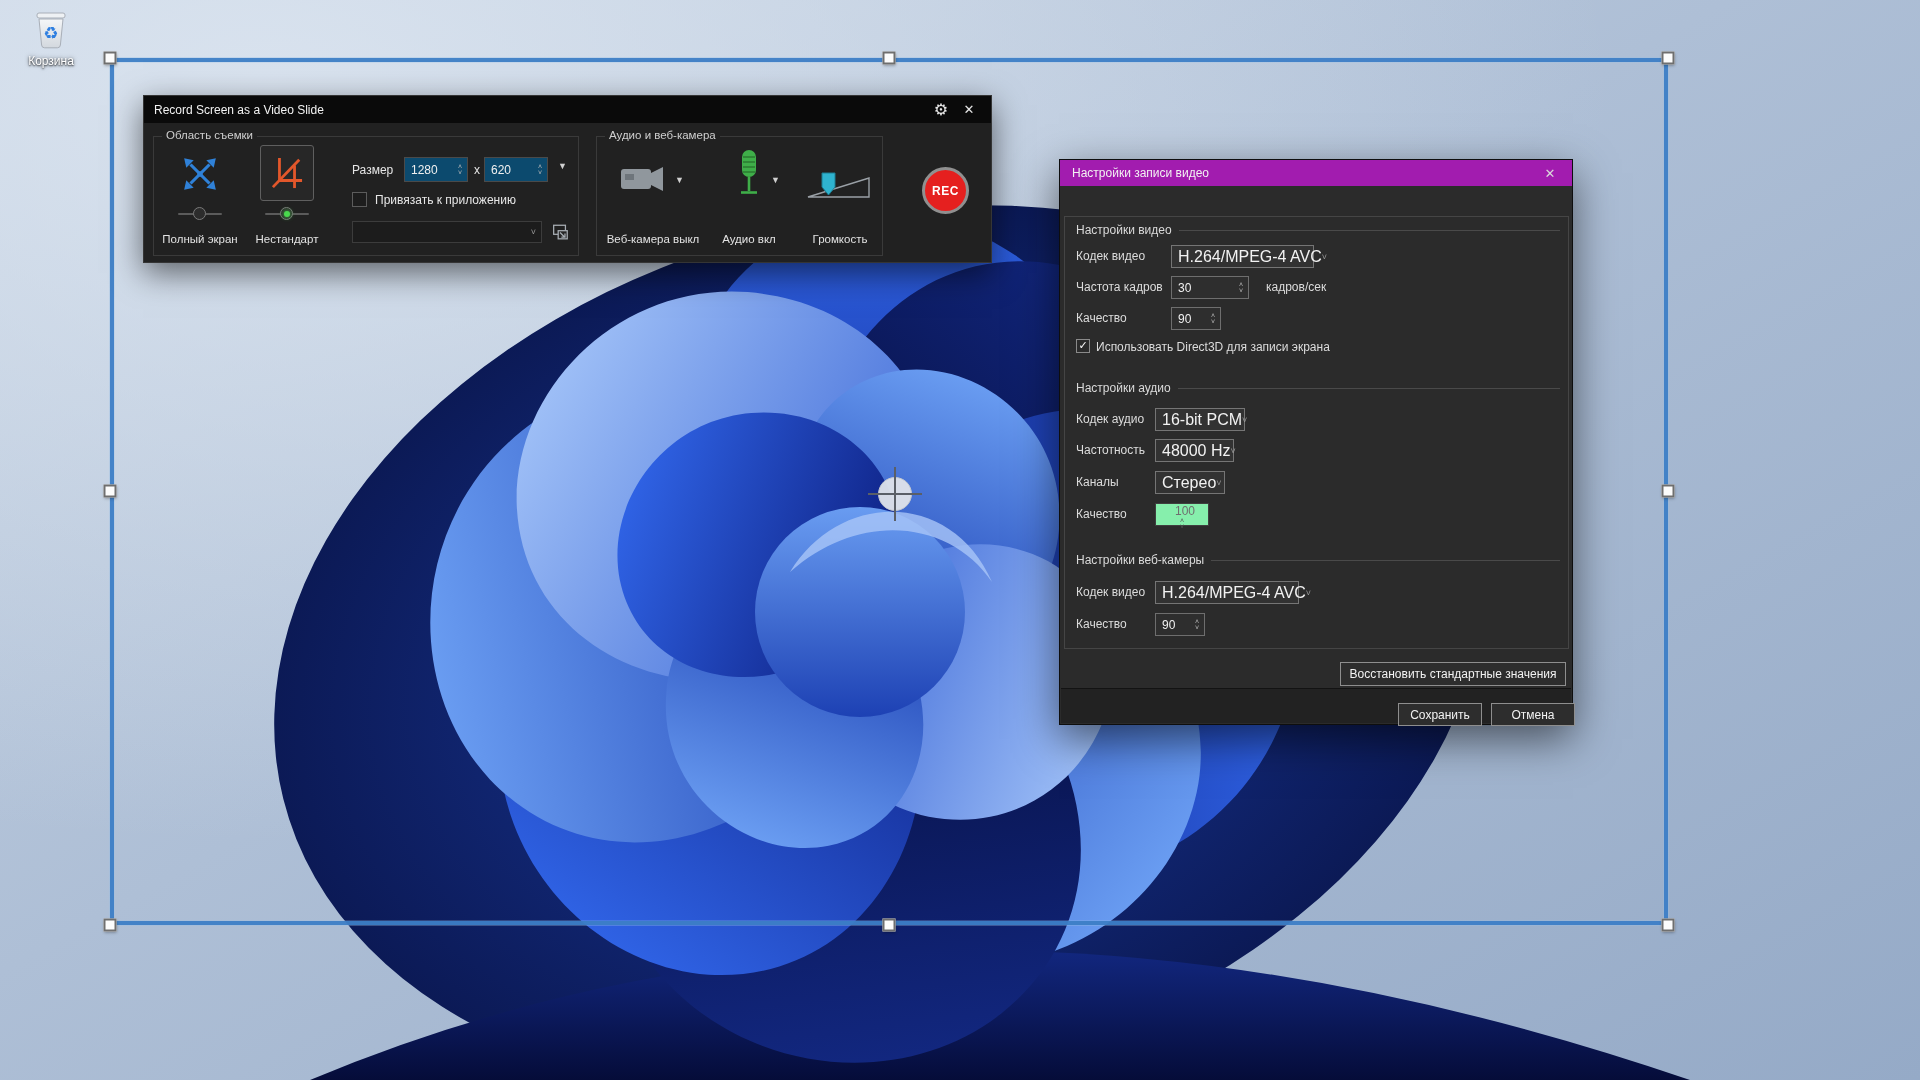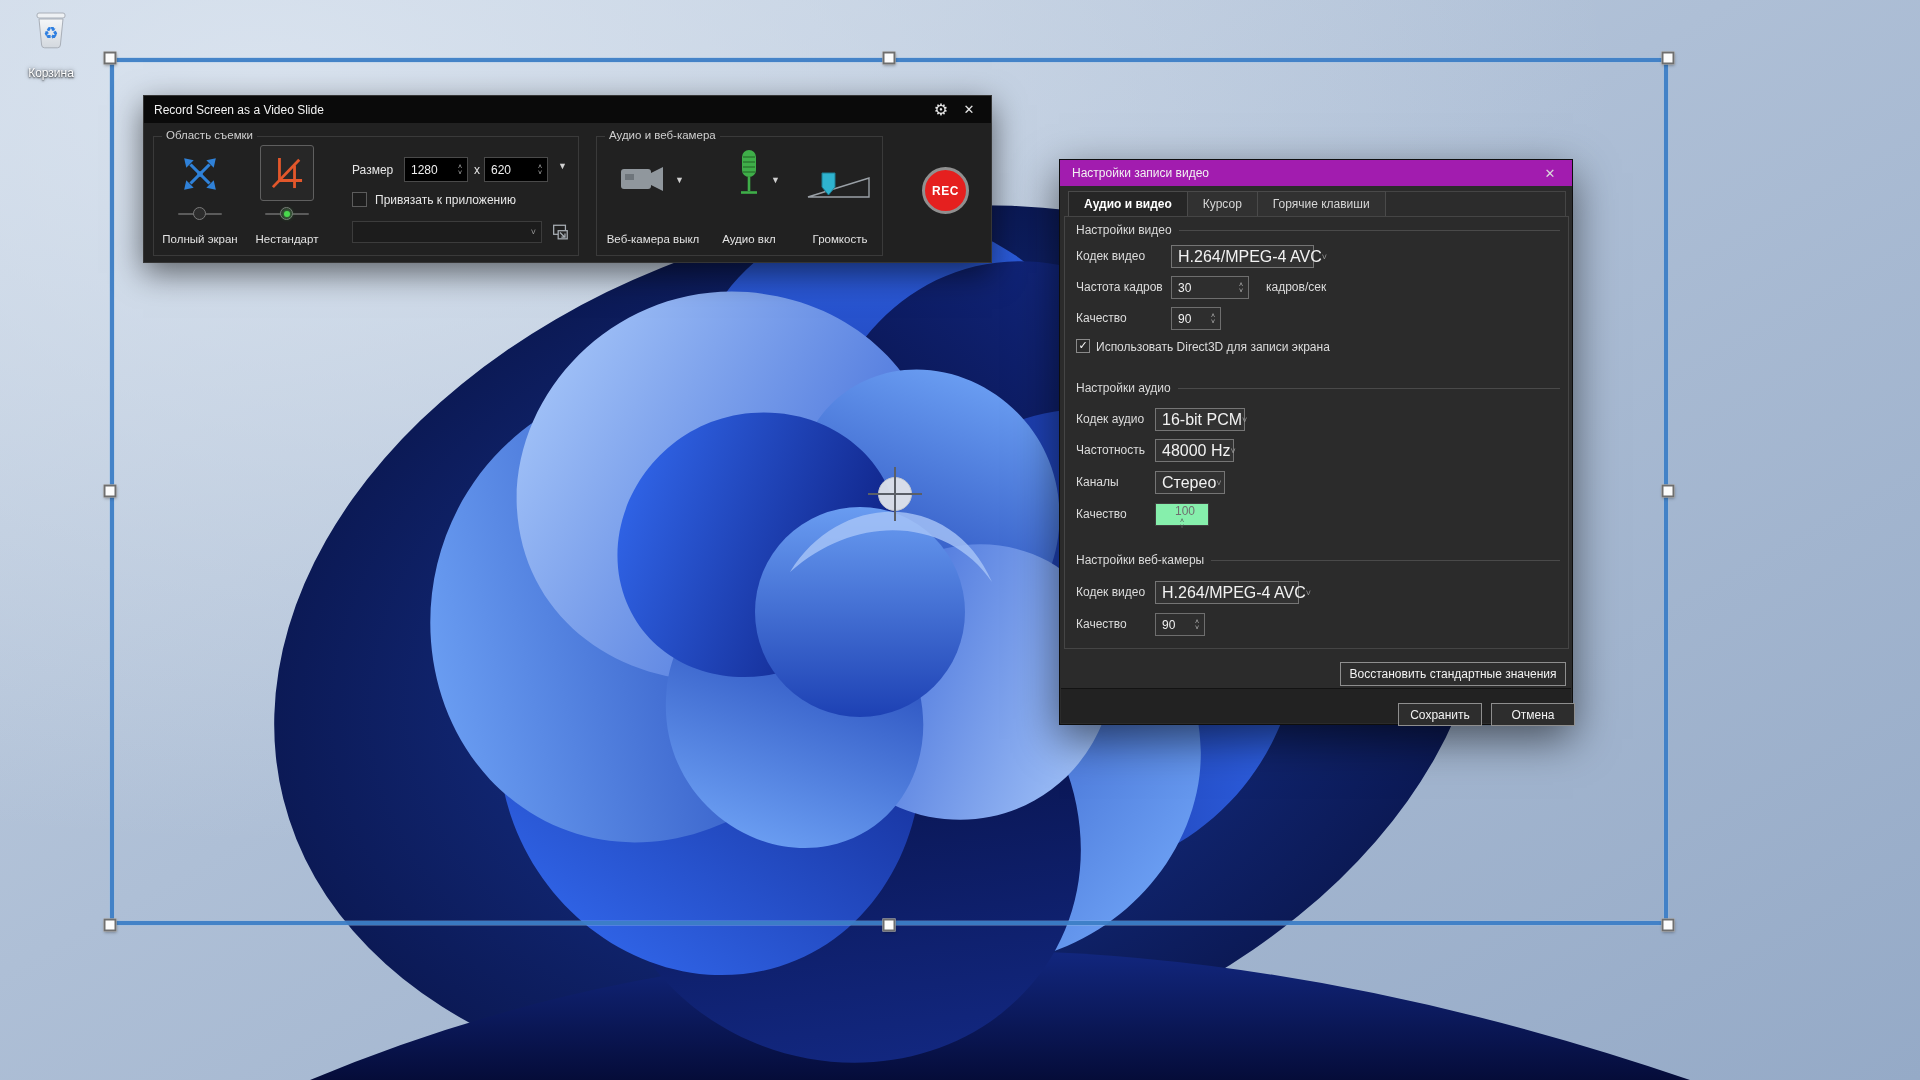--- a/index.html
+++ b/index.html
@@ -4,21 +4,21 @@
 <style>
   html,body{margin:0;padding:0;background:#000;}
   #screen{position:relative;width:1920px;height:1080px;overflow:hidden;
           font-family:"Liberation Sans","DejaVu Sans",sans-serif;cursor:default;
           -webkit-font-smoothing:antialiased;}
   #wallpaper{position:absolute;left:0;top:0;width:1920px;height:1080px;}
 
   
   #recycle-bin{position:absolute;left:12px;top:8px;width:78px;display:flex;
                flex-direction:column;align-items:center;}
-  #recycle-bin .di-label{margin-top:14px;font-size:12px;color:#fff;
+  #recycle-bin .di-label{margin-top:2px;font-size:12px;color:#fff;
                text-shadow:0 1px 2px rgba(0,0,0,.85),0 0 4px rgba(0,0,0,.5);}
 
   
   #selection{position:absolute;left:110px;top:58px;width:1558px;height:867px;
              border:4px solid rgba(61,126,198,.95);box-sizing:border-box;
              box-shadow:0 0 0 1px rgba(150,190,230,.35), inset 0 0 0 1px rgba(150,190,230,.25);}
   .sel-handle{position:absolute;width:13px;height:13px;background:#fcfcfc;
               border:2px solid #6f6f6f;box-sizing:border-box;
               transform:translate(-50%,-50%);box-shadow:0 1px 3px rgba(0,0,0,.35);z-index:3;}
   #h-tl{left:110px;top:58px;}   #h-tm{left:889px;top:58px;}   #h-tr{left:1668px;top:58px;}
@@ -58,21 +58,21 @@
   #lbl-fullscreen{left:0;width:92px;}
   #lbl-custom{left:87px;width:92px;}
   .opt-slider{position:absolute;width:44px;height:13px;}
   #slider-fs{left:24px;top:70px;} #slider-cust{left:111px;top:70px;}
   .opt-line{position:absolute;left:0;right:0;top:6px;height:2px;background:#5b5b5b;border-radius:1px;}
   .opt-knob{position:absolute;left:15px;top:0;width:13px;height:13px;border-radius:50%;
             background:#2c2c2c;border:1.5px solid #7a7a7a;box-sizing:border-box;}
   .opt-slider.on .opt-knob::after{content:"";position:absolute;inset:2.5px;border-radius:50%;
             background:#49d84d;box-shadow:0 0 5px #49d84d;}
   #size-label{left:198px;top:26px;}
-  .spinfield{position:absolute;height:25px;background:#000000;border:1px solid #4a4a4a;
+  .spinfield{position:absolute;height:25px;background:#0c4a6e;border:1px solid #4a4a4a;
              display:flex;align-items:center;box-sizing:border-box;}
   #size-w{left:250px;top:20px;width:64px;} #size-h{left:330px;top:20px;width:64px;}
   .spin-val{flex:1;padding-left:6px;font-size:12px;color:#f0f0f0;}
   .spin-arrows{width:14px;display:flex;flex-direction:column;align-items:center;justify-content:center;}
   .spin-arrows i{font-style:normal;font-size:7px;line-height:6px;color:#b9b9b9;}
   #size-x{left:320px;top:26px;}
   #size-preset{left:404px;top:24px;font-size:9px;color:#d0d0d0;}
   #attach-cb{left:198px;top:55px;width:15px;height:15px;background:#1d1d1d;
              border:1px solid #5c5c5c;box-sizing:border-box;}
   #attach-label{left:221px;top:56px;}
@@ -363,26 +363,20 @@
       <span>REC</span>
     </div>
   </div>
 
   <div id="dialog">
     <div id="dlg-titlebar">
       <span id="dlg-title">Настройки записи видео</span>
       <span id="dlg-close">✕</span>
     </div>
 
-    <div id="dlg-tabs">
-      <div class="tab active">Аудио и видео</div>
-      <div class="tab">Курсор</div>
-      <div class="tab">Горячие клавиши</div>
-      <div class="tab-filler"></div>
-    </div>
 
     <div id="dlg-frame"></div>
 
     <div class="dlg-sect" id="sect-video">
       <span>Настройки видео</span>
         <i></i>
     </div>
     <span class="dlg-label" id="vid-codec-lbl">Кодек видео</span>
     <div class="dlg-combo" id="vid-codec">
       <span class="val">H.264/MPEG-4 AVC</span>

